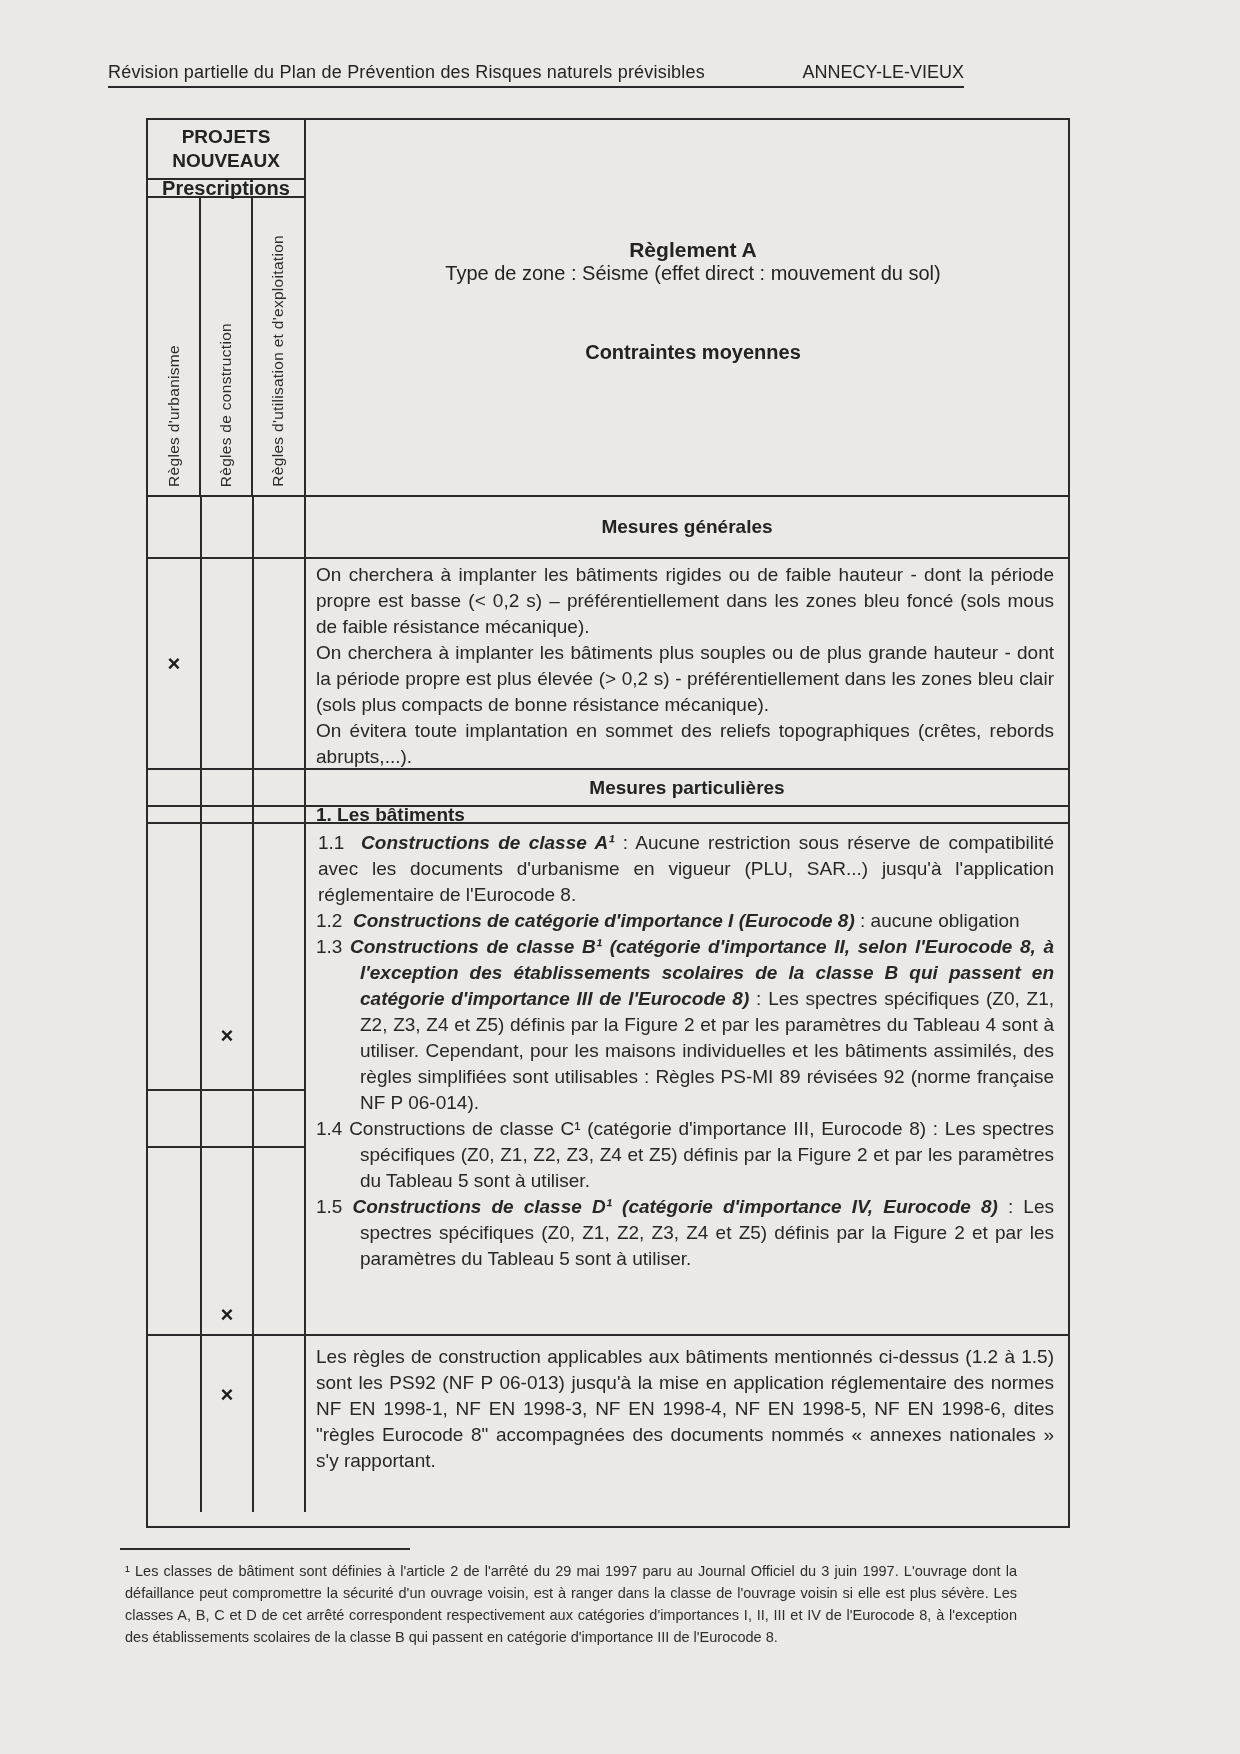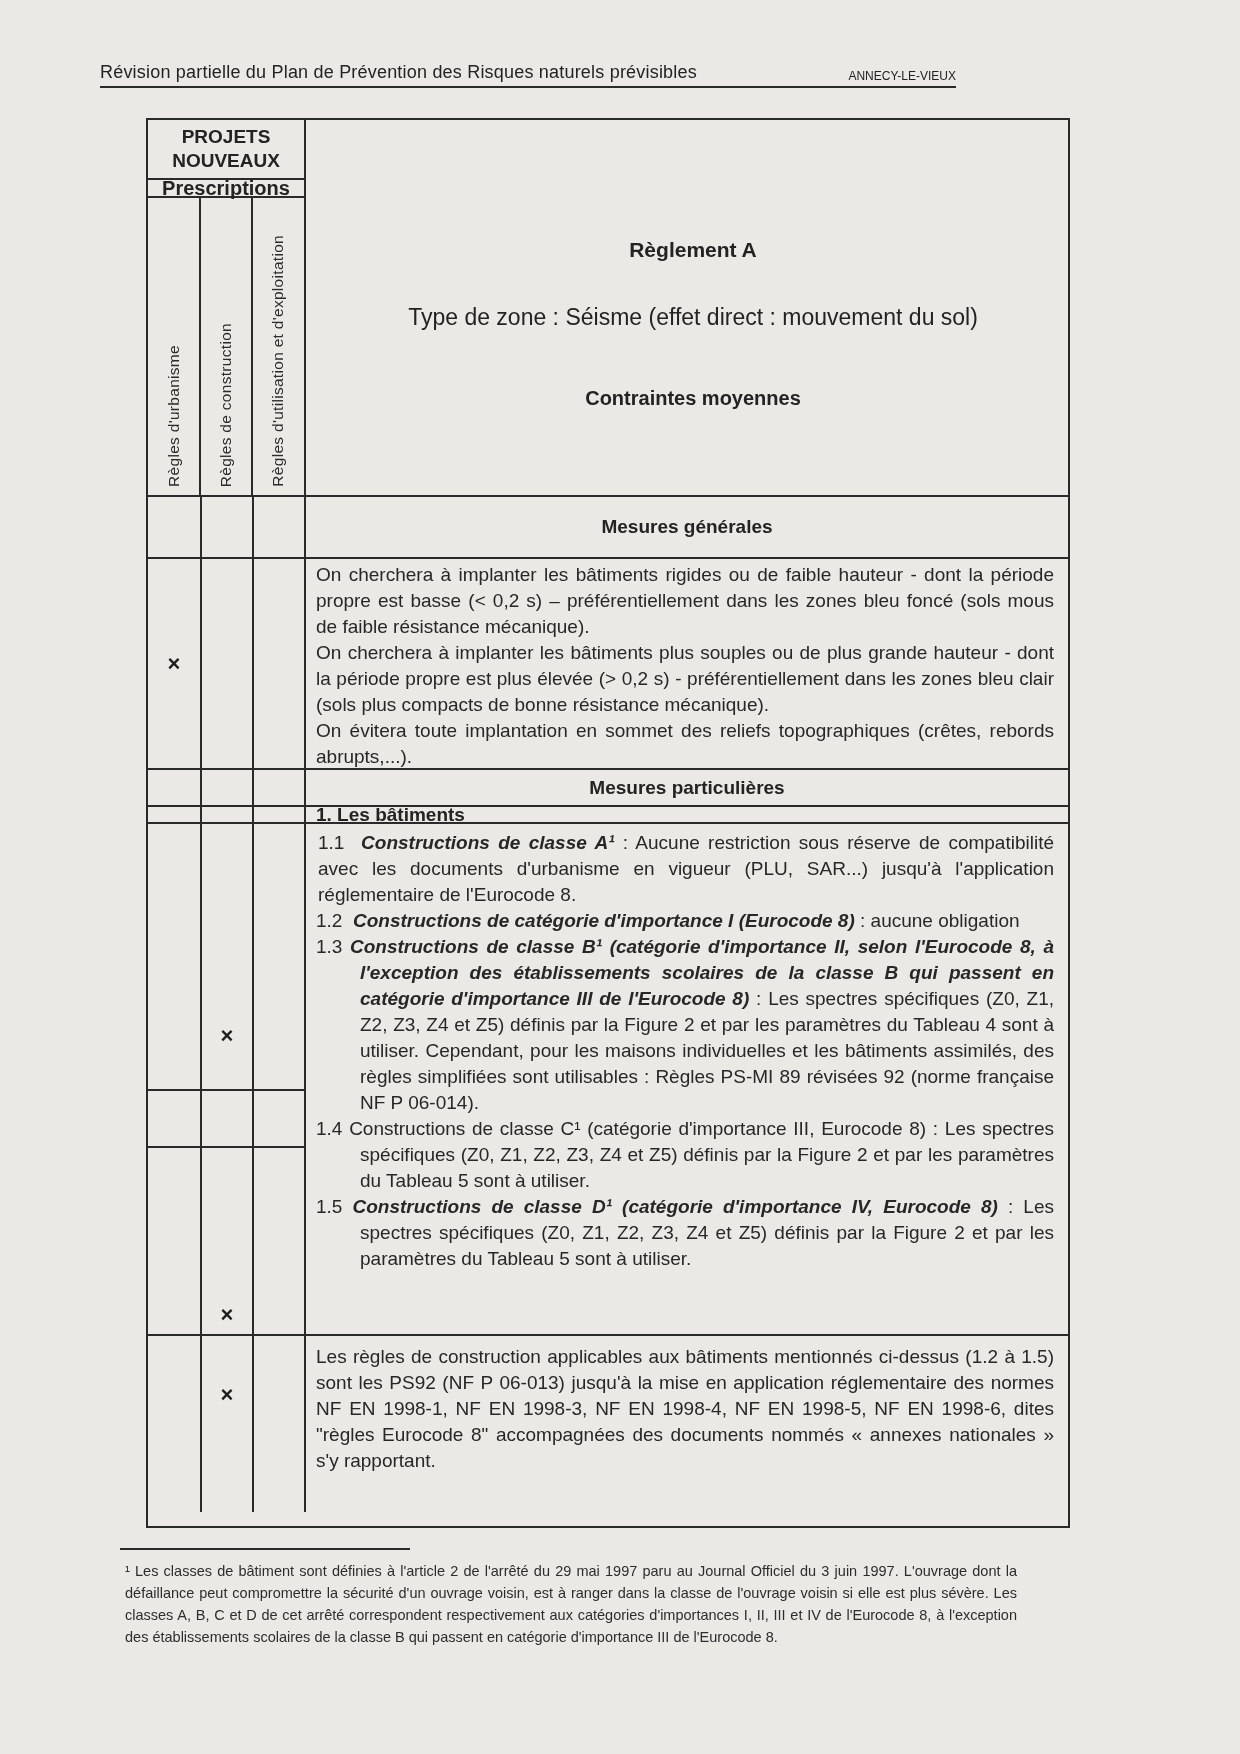--- a/index.html
+++ b/index.html
@@ -8,27 +8,27 @@
     background:#eae9e6;
     font-family:"Liberation Sans","DejaVu Sans",sans-serif;
     color:#232323;
     position:relative;
     -webkit-font-smoothing:antialiased;
   }
   .page{position:absolute;inset:0;}
 
   
   .runhead{
-    position:absolute;left:100px;top:62px;width:856px;
+    position:absolute;left:108px;top:62px;width:856px;
     border-bottom:2px solid #2a2a2a;
     display:flex;justify-content:space-between;align-items:flex-end;
     padding-bottom:3px;font-size:18px;
   }
   .runhead .rh-left{letter-spacing:.2px;}
-  .runhead .rh-right{font-size:12px;}
+  .runhead .rh-right{font-size:18px;}
 
   
   .doc-table{
     position:absolute;left:146px;top:118px;width:924px;height:1410px;
     border:2px solid #2a2a2a;
     display:flex;flex-direction:column;
     box-sizing:border-box;
     background:transparent;
   }
   .row{display:flex;box-sizing:border-box;border-top:2px solid #2a2a2a;}
@@ -50,21 +50,21 @@
   .vcell.v1{width:54px;}
   .vcell.v2{width:52px;}
   .vcell.v3{width:52px;border-right:none;}
   .vlabel{
     position:absolute;bottom:8px;left:50%;
     writing-mode:vertical-rl;transform:translateX(-50%) rotate(180deg);
     font-size:15.5px;line-height:1;white-space:nowrap;letter-spacing:.3px;color:#2b2b2b;
   }
   .title-cell{flex:1;display:flex;flex-direction:column;align-items:center;box-sizing:border-box;padding-top:118px;}
   .t1{font-weight:bold;font-size:21px;}
-  .t2{font-size:23px;margin-top:42px;}
+  .t2{font-size:20px;}
   .t3{font-weight:bold;font-size:20px;margin-top:56px;}
 
   
   .bar{height:100%;display:flex;align-items:center;justify-content:center;font-weight:bold;font-size:19px;border-radius:17px;}
 
   
   .bodytext{font-size:19px;line-height:26px;text-align:justify;padding:3px 14px 0 10px;color:#272727;}
   .bodytext p{margin:0;}
   .r-general{height:62px;}
   .r-gentext{height:211px;}

